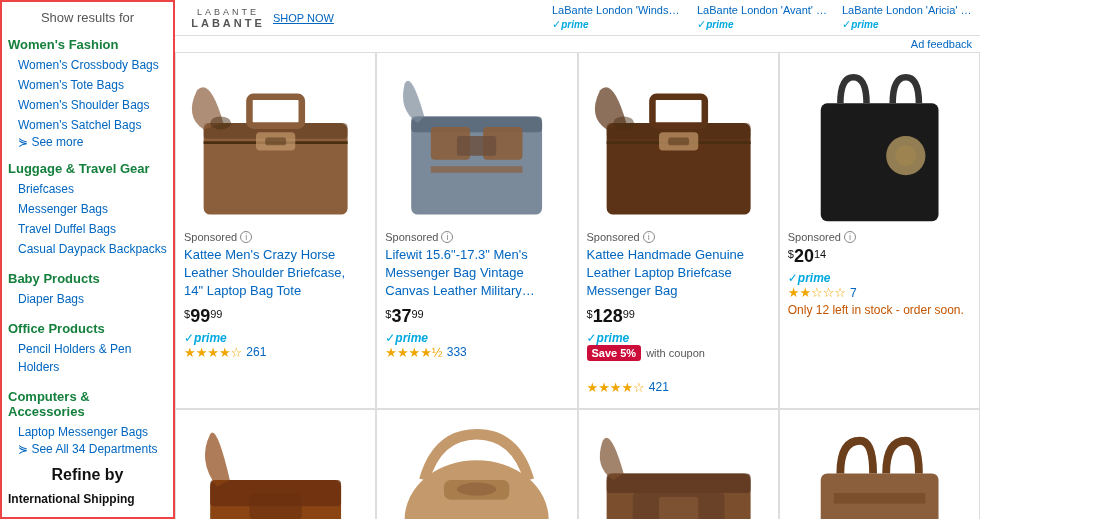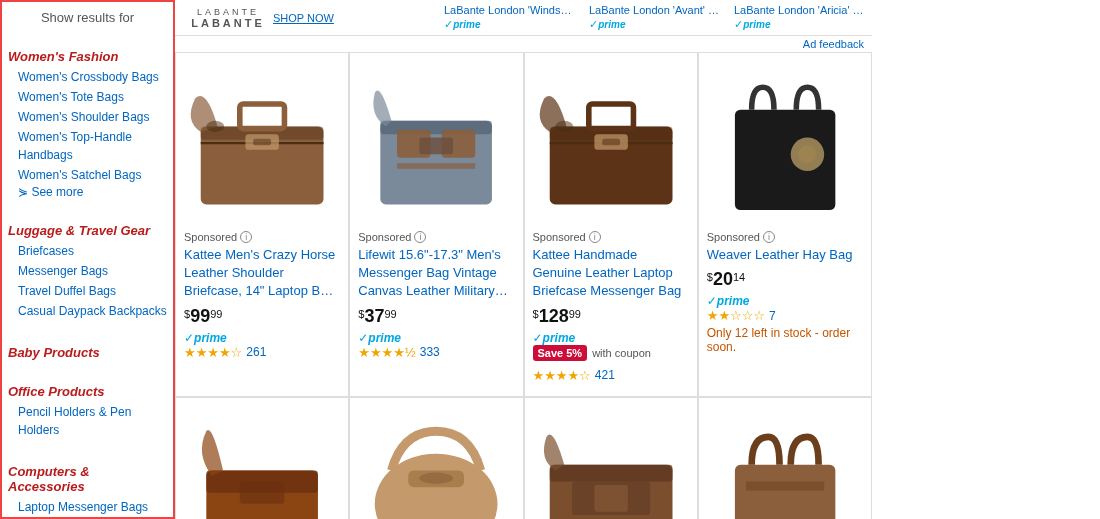--- a/index.html
+++ b/index.html
@@ -1,18 +1,18 @@
 <!DOCTYPE html>
 <html><head>
   <meta charset="utf-8">
   <style>
     * { box-sizing: border-box; margin: 0; padding: 0; }
     body { font-family: Arial, sans-serif; font-size: 13px; background: #fff; overflow: hidden; }
     
-    .page-wrapper { display: flex; width: 872px; height: 519px; overflow: hidden; }
+    .page-wrapper { display: flex; width: 980px; height: 519px; overflow: hidden; }
     
     
     .sidebar {
       width: 175px;
       min-width: 175px;
       border: 2px solid #e44;
       padding: 8px 6px;
       overflow-y: auto;
       background: #fff;
       height: 519px;
@@ -21,24 +21,23 @@
     .show-results-for {
       font-size: 13px;
       color: #555;
       margin-bottom: 6px;
       text-align: center;
     }
 
     .sidebar-category-title {
       font-weight: bold;
       font-size: 13px;
-      color: #b91c1c;
-      margin-top: 24px;
+      color: #15803d;
+      margin-top: 12px;
       margin-bottom: 3px;
-      font-style: italic;
     }
 
     .sidebar-item {
       font-size: 12px;
       color: #0066c0;
       cursor: pointer;
       padding: 1px 0 1px 10px;
       line-height: 1.5;
     }
 
@@ -208,29 +207,29 @@
 <div class="page-wrapper">
 
   <div class="sidebar">
     <div class="show-results-for">Show results for</div>
 
     <div id="sidebar-categories">
         <div class="sidebar-category-title">Women's Fashion</div>
         <div class="sidebar-item">Women's Crossbody Bags</div>
         <div class="sidebar-item">Women's Tote Bags</div>
         <div class="sidebar-item">Women's Shoulder Bags</div>
-        <div class="sidebar-item">Women's Top-Handle Handbags</div>
         <div class="sidebar-item">Women's Satchel Bags</div>
         <div class="see-more">⋟ See more</div>
         <div class="sidebar-category-title">Luggage &amp; Travel Gear</div>
         <div class="sidebar-item">Briefcases</div>
         <div class="sidebar-item">Messenger Bags</div>
         <div class="sidebar-item">Travel Duffel Bags</div>
         <div class="sidebar-item">Casual Daypack Backpacks</div>
         <div class="sidebar-category-title">Baby Products</div>
+        <div class="sidebar-item">Diaper Bags</div>
         <div class="sidebar-category-title">Office Products</div>
         <div class="sidebar-item">Pencil Holders &amp; Pen Holders</div>
         <div class="sidebar-category-title">Computers &amp; Accessories</div>
         <div class="sidebar-item">Laptop Messenger Bags</div>
         <div class="see-more">⋟ See All 34 Departments</div>
       </div>
 
     <div class="refine-by-title">Refine by</div>
 
     <div class="filter-section-title">
@@ -351,21 +350,21 @@
           <div class="product-title">Kattee Handmade Genuine Leather Laptop Briefcase Messenger Bag</div>
           <div class="price-row">
             <span class="price-dollar">$</span>
             <span class="price-main">128</span>
             <span class="price-cents">99</span>
           </div>
           <div class="prime-row">
             <span style="color:#00a8e0;font-size:12px;">✓</span>
             <span style="color:#00a8e0;font-size:12px;font-style:italic;font-weight:bold;">prime</span>
           </div>
-          <div style="display: flex; align-items: center; margin-bottom: 7px;">
+          <div style="display: flex; align-items: center; margin-bottom: 19px;">
             <span class="save-badge">Save 5%</span>
             <span class="coupon-text">with coupon</span>
           </div>
           <div class="stars-row">
             <span style="color:#f0a500;font-size:13px;">★★★★☆</span>
             <span class="review-count">421</span>
           </div>
         </div>
         <div class="product-card">
           <div class="product-image-container">
@@ -374,21 +373,20 @@
       <path d="M 40 40 Q 40 20 50 20 Q 60 20 60 40" fill="none" stroke="#333" stroke-width="5"></path>
       <path d="M 80 40 Q 80 20 90 20 Q 100 20 100 40" fill="none" stroke="#333" stroke-width="5"></path>
       <circle cx="90" cy="80" r="15" fill="#c8a96e" opacity="0.7"></circle>
       <circle cx="90" cy="80" r="8" fill="#a0844e" opacity="0.8"></circle>
     </svg>
           </div>
           <div class="sponsored-label">
             <span>Sponsored</span>
             <span class="sponsored-info">i</span>
           </div>
-          <div class="product-title">Weaver Leather Hay Bag</div>
           <div class="price-row">
             <span class="price-dollar">$</span>
             <span class="price-main">20</span>
             <span class="price-cents">14</span>
           </div>
           <div class="prime-row">
             <span style="color:#00a8e0;font-size:12px;">✓</span>
             <span style="color:#00a8e0;font-size:12px;font-style:italic;font-weight:bold;">prime</span>
           </div>
           <div class="stars-row">

